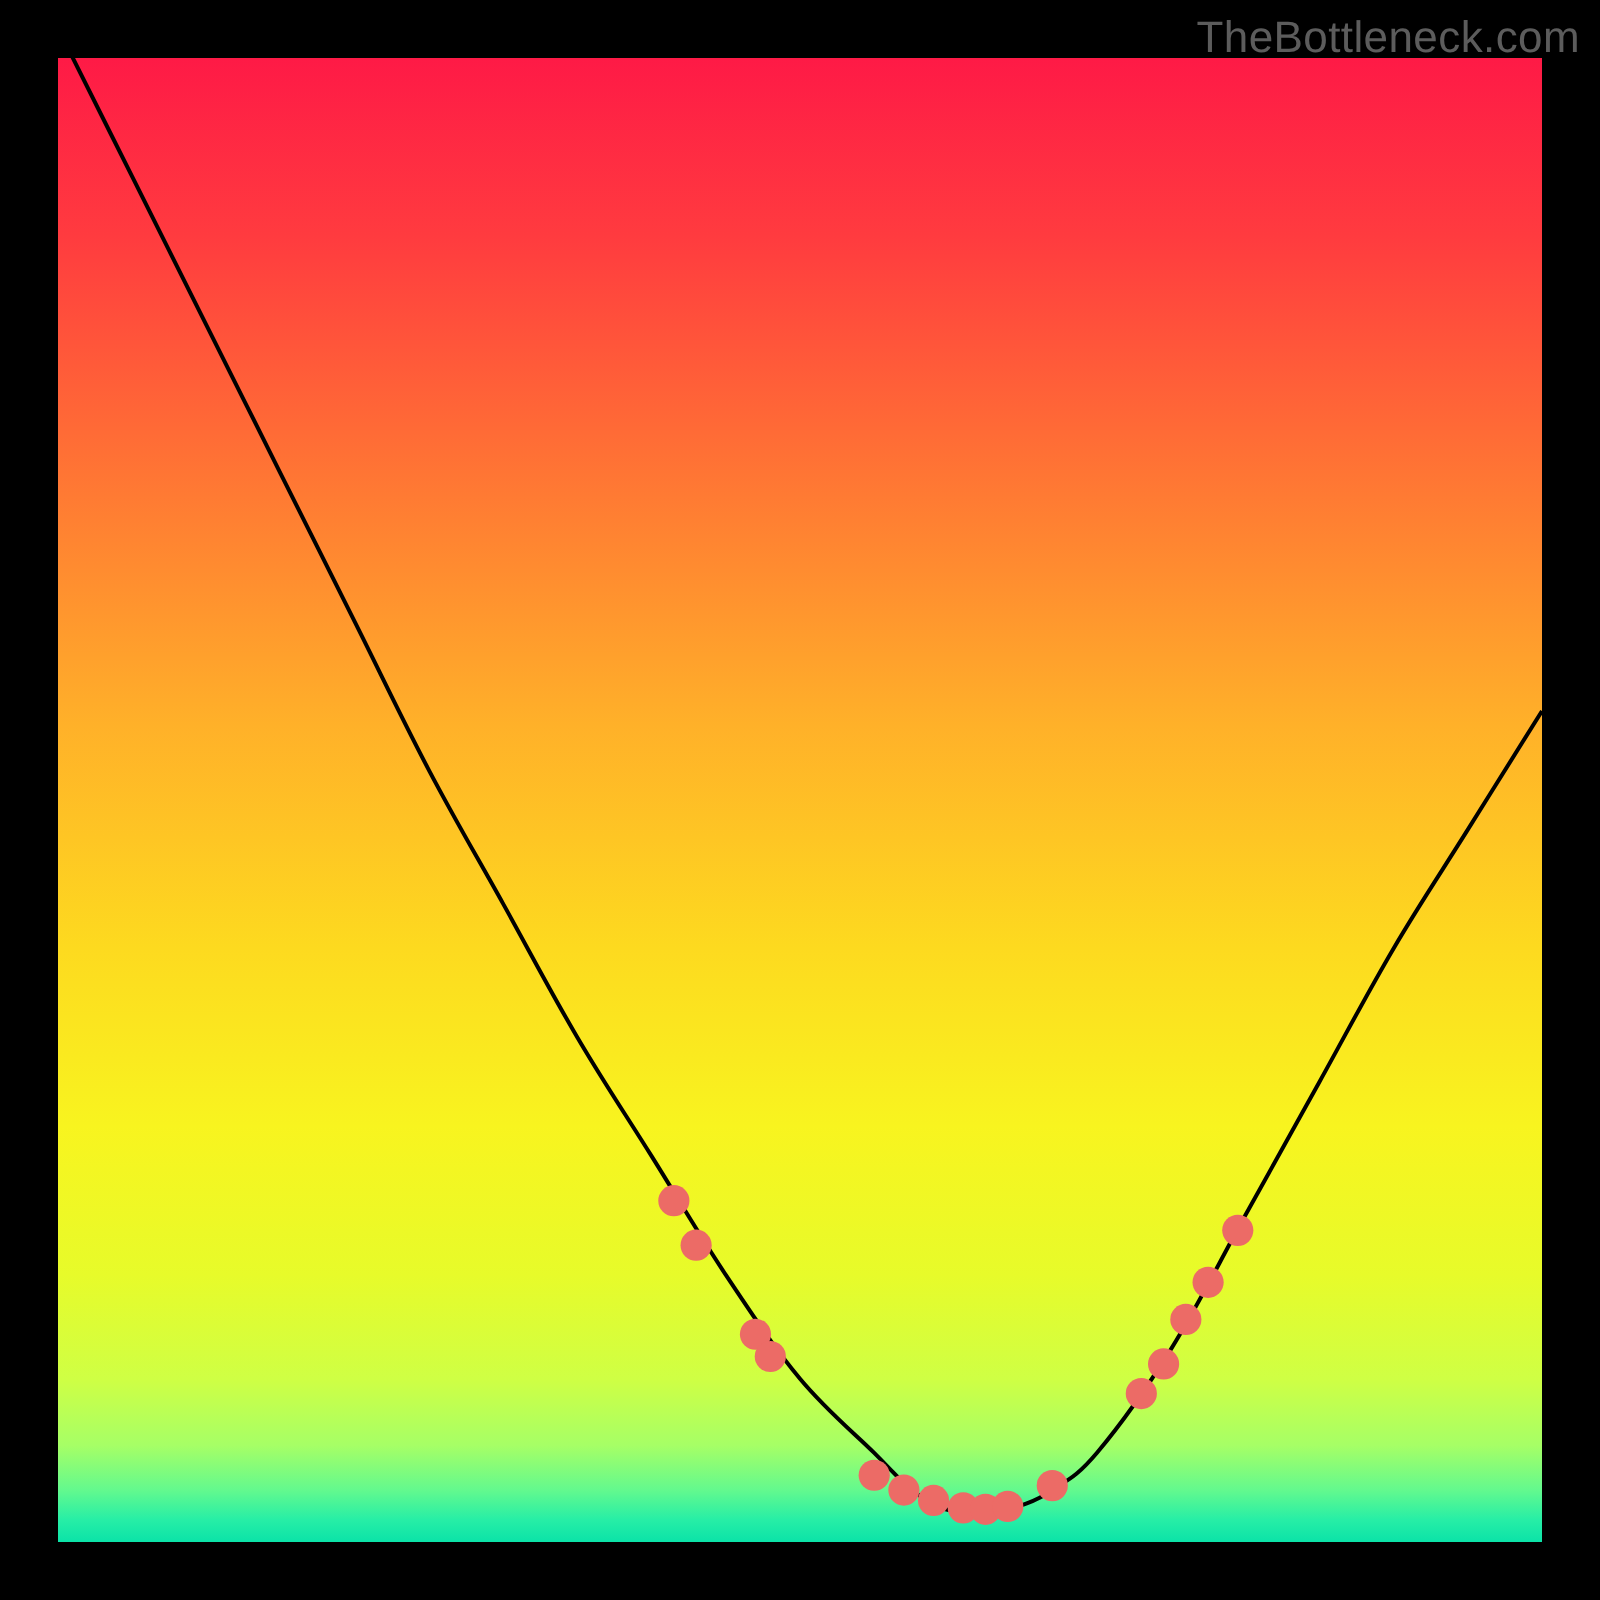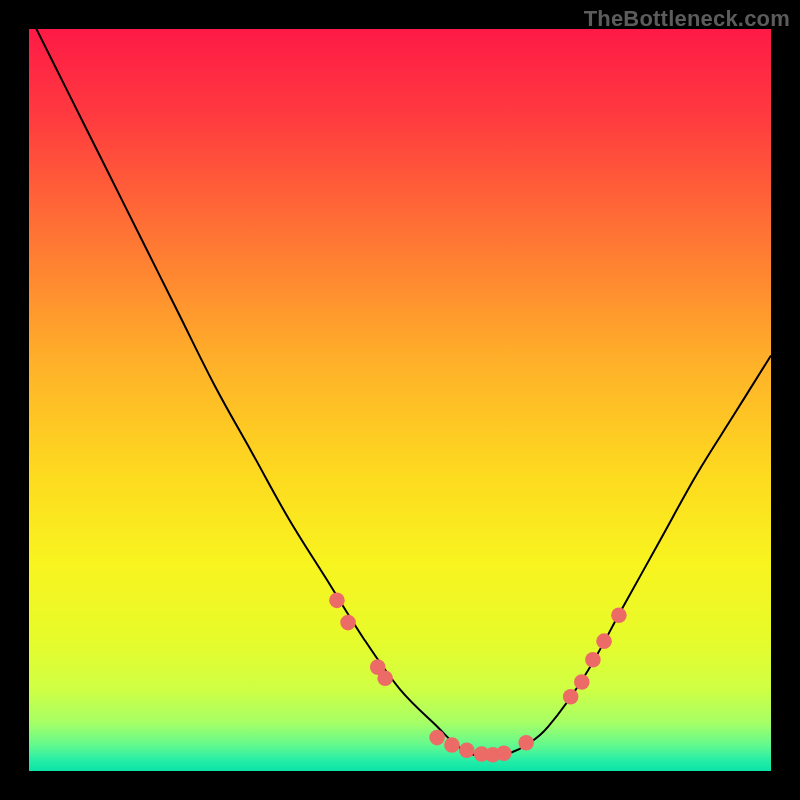--- a/index.html
+++ b/index.html
@@ -16,21 +16,21 @@
     width: 800px;
     height: 800px;
     background: #000;
   }
   .watermark {
     position: absolute;
     top: 6px;
     right: 10px;
     color: #5c5c5c;
     font-size: 22px;
-    font-weight: bold;
+    font-weight: normal;
     letter-spacing: 0.2px;
     z-index: 4;
     user-select: none;
   }
   .plot-area {
     position: absolute;
     left: 29px;
     top: 29px;
     width: 742px;
     height: 742px;

